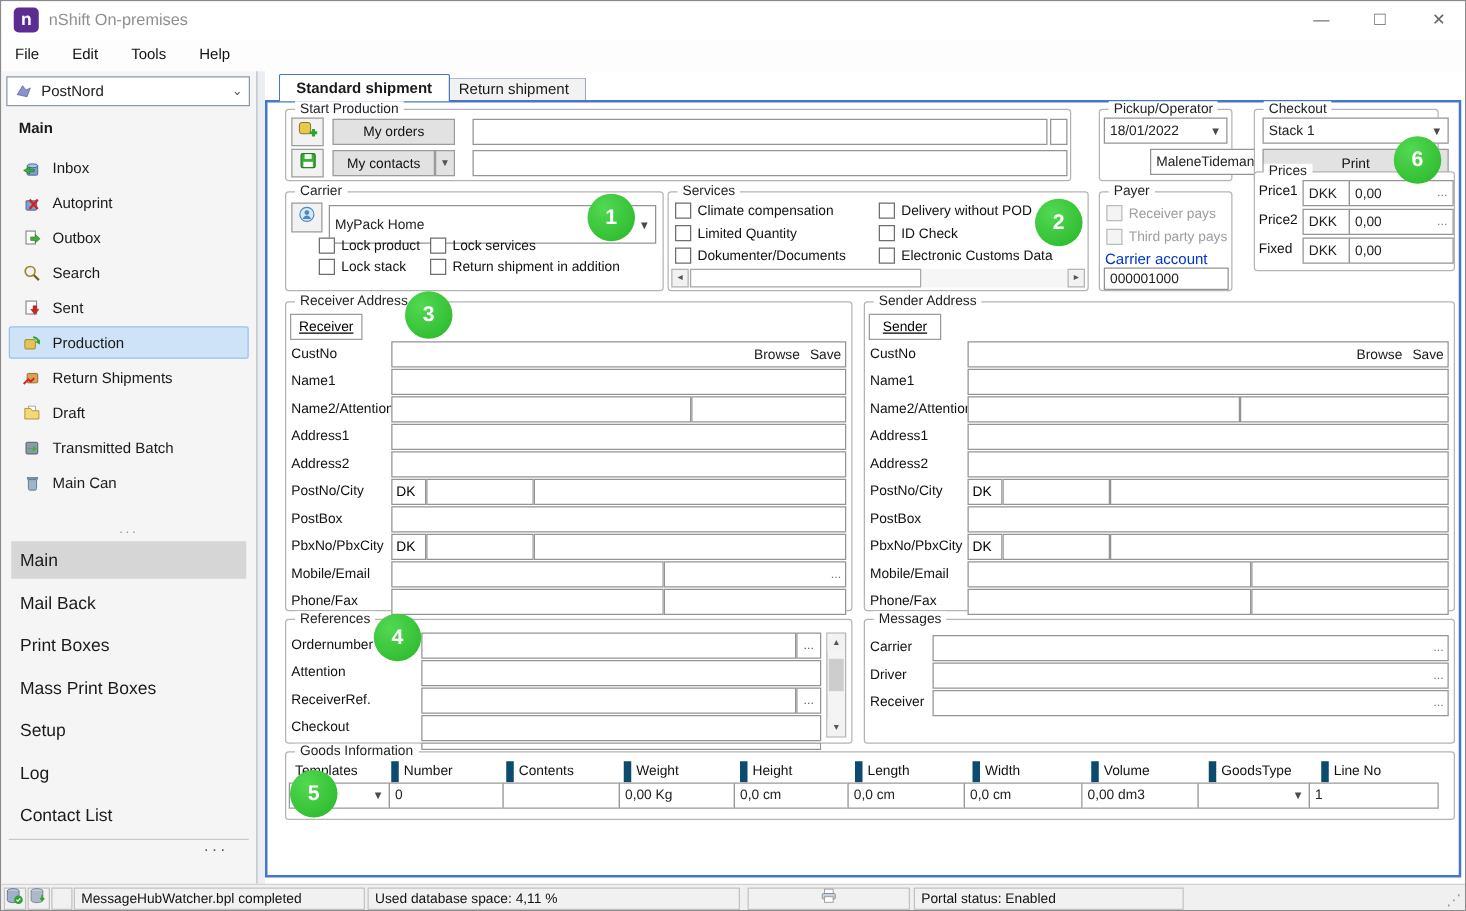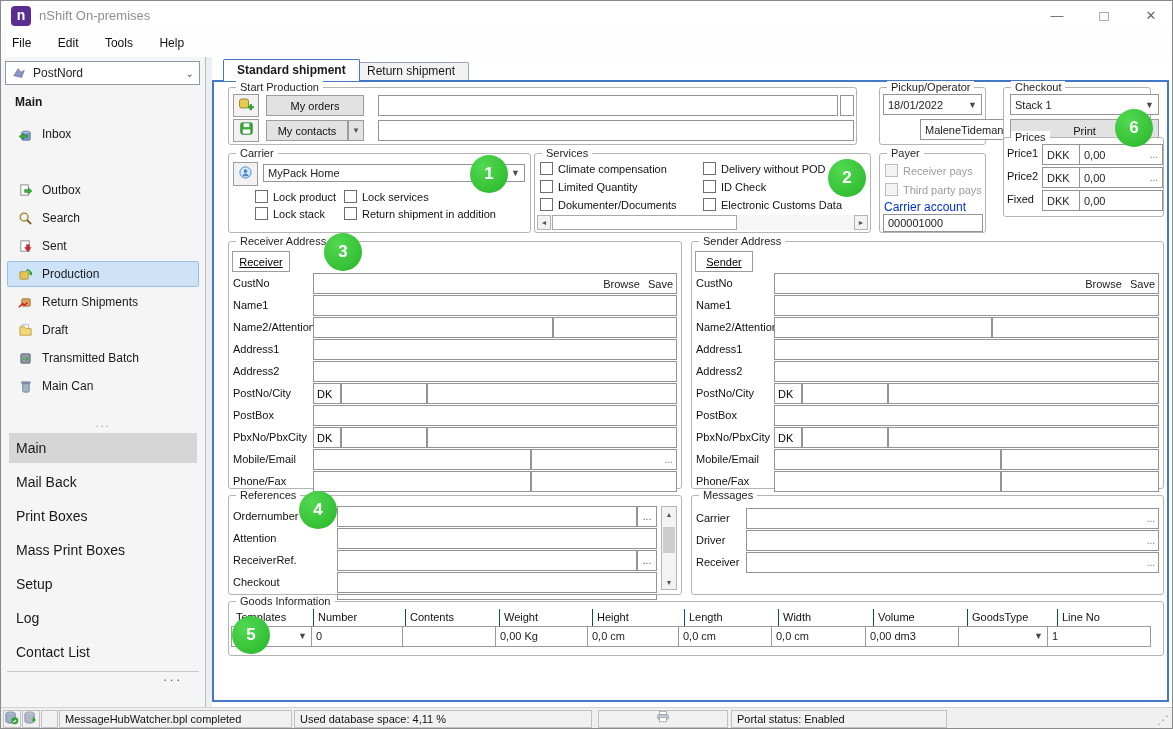--- a/index.html
+++ b/index.html
@@ -62,21 +62,21 @@
   .morebtn { width:20px; flex:none; border:1px solid #949494; background:#fff; color:#555; font-size:10px; display:flex; align-items:center; justify-content:center; }
   .browse-save { margin-left:auto; display:flex; gap:8px; font-size:11px; color:#1a1a1a; }
 
   
   .sb-ar { position:absolute; background:#f2f2f2; border:1px solid #b4b4b4; color:#555; display:flex; align-items:center; justify-content:center; font-size:7px; }
   .sb-track { position:absolute; background:#f6f6f6; }
   .sb-thumb { position:absolute; background:#fff; border:1px solid #a8a8a8; }
 
   
   .ghead { position:absolute; display:flex; font-size:11px; color:#111; }
-  .ghead .gh { padding:1px 4px; border-left:1px solid #0c4a6e; height:17px; line-height:15px; }
+  .ghead .gh { padding:1px 4px; border-left:6px solid #0c4a6e; height:17px; line-height:15px; }
   .ghead .gh:first-child { border-left:none; }
   .grow { position:absolute; display:flex; }
   .gc { border:1px solid #9a9a9a; margin-left:-1px; background:#fff; font-size:11px; height:21px; line-height:19px; padding:0 4px; display:flex; align-items:center; color:#222; }
 
   
   .ann { position:absolute; width:38px; height:38px; border-radius:50%; background:radial-gradient(circle at 35% 30%, #52d952, #27b527); color:#fff; font-weight:bold; font-size:17px; display:flex; align-items:center; justify-content:center; z-index:60; }
 
   
   .statusbar { position:absolute; left:0; top:706px; width:100%; height:23px; background:#f0f0f0; border-top:1px solid #d2d2d2; }
   .sp { position:absolute; top:2px; height:18px; background:#f1f1f1; border:1px solid #c2c2c2; font-size:11px; color:#111; line-height:16px; padding:0 5px; display:flex; align-items:center; gap:3px; }
@@ -116,20 +116,29 @@
 
     <div class="sitem" style="top:64px">
       <span class="sicon">
           <svg width="15" height="15" viewBox="0 0 16 16">
             <path d="M4 6h9v7a1 1 0 0 1-1 1H5a1 1 0 0 1-1-1z" fill="#7d9fce" stroke="#49688f" stroke-width=".8"></path>
             <ellipse cx="8.5" cy="6" rx="4.5" ry="1.7" fill="#a8c4e4" stroke="#49688f" stroke-width=".8"></ellipse>
             <path d="M1 10l5-3v2h4v2H6v2z" fill="#3fae3f" stroke="#1f7a1f" stroke-width=".6"></path>
           </svg>
         </span>
       <span>Inbox</span>
+    </div>
+    <div class="sitem" style="top:92px">
+      <span class="sicon">
+          <svg width="15" height="15" viewBox="0 0 16 16">
+            <path d="M3 6h9v7a1 1 0 0 1-1 1H4a1 1 0 0 1-1-1z" fill="#7d9fce" stroke="#49688f" stroke-width=".8"></path>
+            <path d="M6 5l7 8M13 5l-7 8" stroke="#d42121" stroke-width="2"></path>
+          </svg>
+        </span>
+      <span>Autoprint</span>
     </div>
     <div class="sitem" style="top:120px">
       <span class="sicon">
           <svg width="15" height="15" viewBox="0 0 16 16">
             <rect x="3" y="2" width="8" height="11" fill="#fff" stroke="#8a8a8a"></rect>
             <path d="M7 7h4V5l4 3.5L11 12v-2H7z" fill="#3fae3f" stroke="#1f7a1f" stroke-width=".5"></path>
           </svg>
         </span>
       <span>Outbox</span>
     </div>
@@ -261,21 +270,21 @@
 
   <div class="gb" style="left:227px;top:152px;width:303px;height:80px">
     <span class="legend">Carrier</span>
     <div class="iconbtn" style="left:4px;top:8px;width:25px;height:24px">
       <span><svg width="15" height="15" viewBox="0 0 16 16">
             <circle cx="8" cy="8" r="6" fill="#d7e8f7" stroke="#4a86c8"></circle>
             <circle cx="8" cy="6.5" r="2" fill="#4a86c8"></circle>
             <path d="M4.5 12c.5-2 2-3 3.5-3s3 1 3.5 3z" fill="#4a86c8"></path>
           </svg></span>
     </div>
-    <div class="fld" style="left:34px;top:10px;width:262px;height:18px">
+    <div class="fld" style="left:34px;top:10px;width:262px;height:31px">
       <span>MyPack Home</span>
       <span class="arr9">▼</span>
     </div>
     <div class="cbrow" style="left:26px;top:36px">
         <span class="cb"></span>
         <span>Lock product</span>
       </div>
     <div class="cbrow" style="left:115px;top:36px">
         <span class="cb"></span>
         <span>Lock services</span>

